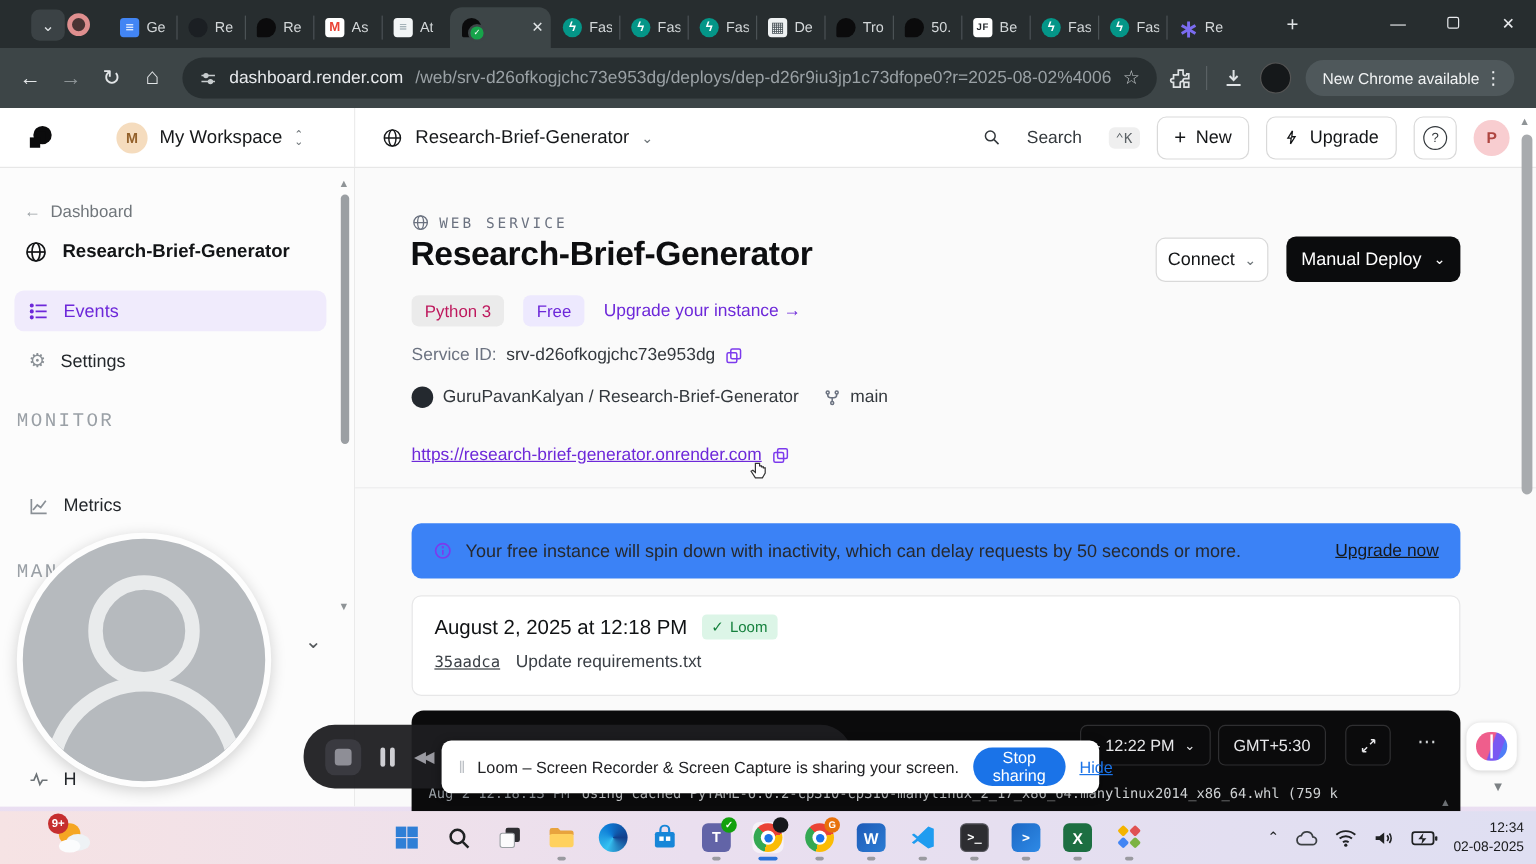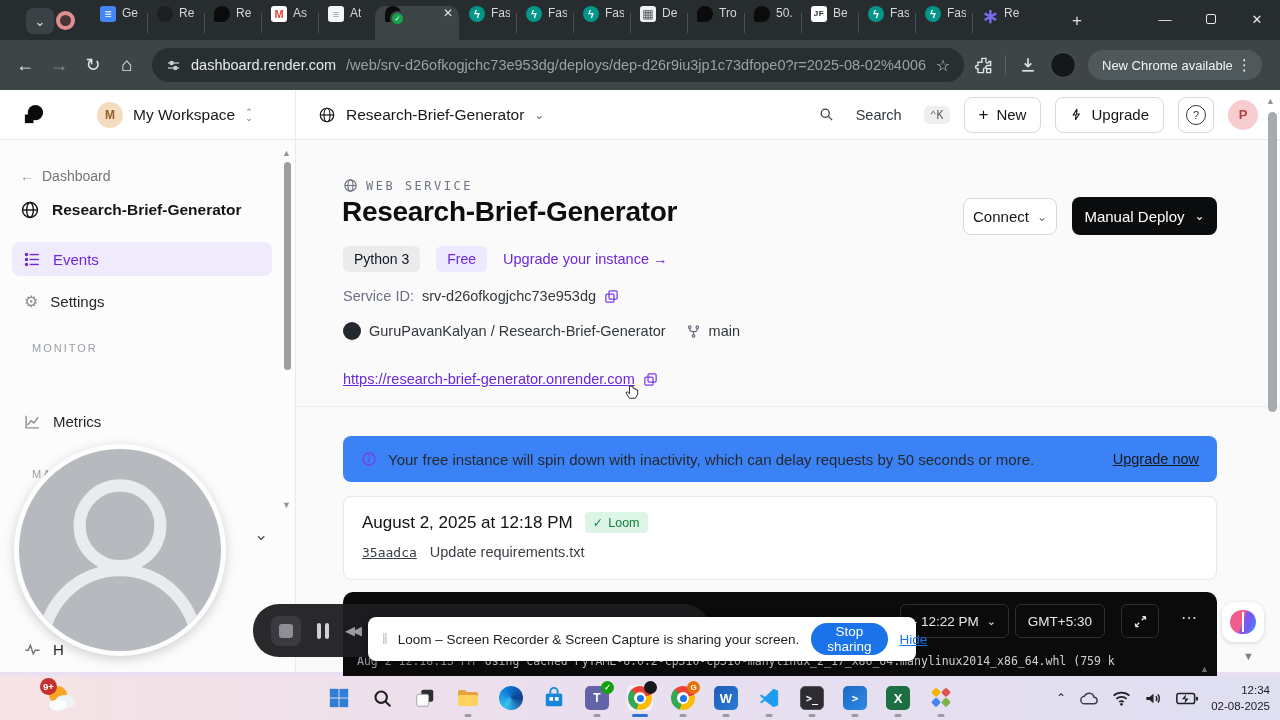--- a/index.html
+++ b/index.html
@@ -6,21 +6,21 @@
   body{font-family:"Liberation Sans",sans-serif;background:#000}
   #screen{position:relative;width:1280px;height:720px;overflow:hidden;
           background:linear-gradient(180deg,#f8e7ec,#e9def2);font-family:"Liberation Sans",sans-serif}
   
   .browser{position:absolute;left:0;top:0;width:1280px;height:672px;background:#fafafa}
   
   .tabstrip{position:absolute;left:0;top:0;width:100%;height:40px;background:#272d2f;display:flex;align-items:flex-end}
   .tab-search{position:absolute;left:26px;top:8px;width:28px;height:26px;border:none;border-radius:7px;background:#3b4245;color:#dfe3e5;font-size:13px;cursor:pointer}
   .rec-dot{position:absolute;left:56px;top:11px;width:19px;height:19px;border-radius:50%;border:4px solid #df8f8f;background:#4a3434}
   .tabs{position:absolute;left:90px;top:0;height:40px;display:flex;align-items:flex-end}
-  .tab{position:relative;width:57px;height:34px;display:flex;align-items:flex-start;gap:6px;padding:0 6px 0 10px;color:#d3d7d9;font-size:12px;cursor:pointer}
+  .tab{position:relative;width:57px;height:34px;display:flex;align-items:center;gap:6px;padding:0 6px 0 10px;color:#d3d7d9;font-size:12px;cursor:pointer}
   .tab:not(.active)+.tab:not(.active)::before{content:"";position:absolute;left:0;top:7px;height:20px;width:1px;background:#4b5255}
   .tab.active{width:84px;background:#3d4547;border-radius:10px 10px 0 0;color:#eceff1}
   .tab-label{overflow:hidden;white-space:nowrap}
   .tab-close{margin-left:auto;font-size:12px;color:#dfe3e5}
   .fav{position:relative;width:16px;height:16px;flex:none;border-radius:3px;display:grid;place-items:center}
   .fav::before{font-size:10px;line-height:1}
   .fav[data-icon="docs-blue"]{background:#4285f4}.fav[data-icon="docs-blue"]::before{content:"≡";color:#fff;font-size:12px}
   .fav[data-icon="github"]{background:#1b1f23;border-radius:50%}
   .fav[data-icon="render-black"],.fav[data-icon="render-active"]{background:#0b0b0c;border-radius:55% 55% 55% 8%}
   .fav[data-icon="render-active"]::after{content:"✓";position:absolute;right:-4px;bottom:-4px;width:11px;height:11px;border-radius:50%;background:#17a34a;color:#fff;font-size:7px;line-height:11px;text-align:center;border:2px solid #3d4547}
@@ -65,33 +65,33 @@
   .help-q{width:20px;height:20px;border:1.5px solid #33383c;border-radius:50%;display:grid;place-items:center;font-size:11px;color:#33383c}
   .p-avatar{width:30px;height:30px;border-radius:50%;background:#f8cdd0;color:#ae4540;font-size:13px;font-weight:bold;display:grid;place-items:center;cursor:pointer}
   
   .sidebar{position:absolute;left:0;top:140px;width:296px;height:532px;background:#fcfcfc;border-right:1px solid #eaeaea}
   .sb-row{position:absolute;left:12px;width:260px;height:34px;display:flex;align-items:center;gap:12px;padding:0 12px;border-radius:8px;font-size:15px;color:#23272b;cursor:pointer}
   .sb-back{position:absolute;left:20px;top:28px;display:flex;gap:8px;align-items:center;font-size:14px;color:#70767b;cursor:pointer}
   .icon-arrow-left::before{content:"←";color:#9aa0a4}
   .sb-service{position:absolute;left:20px;top:60px;display:flex;gap:12px;align-items:center;font-size:15.5px;font-weight:600;color:#121416}
   .sb-active{background:#f0ebfc;color:#6d28d9;font-weight:500}
   .sb-label{white-space:nowrap}
-  .sb-section{position:absolute;left:32px;font-family:Liberation Sans, sans-serif;font-size:11px;letter-spacing:2px;color:#9aa0a6}
+  .sb-section{position:absolute;left:14px;font-family:Liberation Mono, monospace;font-size:16px;letter-spacing:2px;color:#9aa0a6}
   .icon-gear::before{content:"⚙";font-size:16px;color:#8a9096}
   .sb-scroll-up{position:absolute;right:4px;top:8px;font-size:9px;color:#8f9497}
   .sb-thumb{position:absolute;right:4px;top:22px;width:7px;height:208px;border-radius:4px;background:#9b9fa3}
   .sb-scroll-dn{position:absolute;right:4px;top:360px;font-size:9px;color:#8f9497}
   
   .content{position:absolute;left:296px;top:140px;width:984px;height:532px;background:#fafafa}
   .eyebrow{position:absolute;left:47px;top:38px;display:flex;align-items:center;gap:8px;color:#6b7280;font-family:"DejaVu Sans Mono",monospace;font-size:12px;letter-spacing:2.5px}
   .page-title{position:absolute;left:46px;top:56px;font-size:28px;font-weight:600;color:#0d0e10;letter-spacing:-.3px}
   .btn-connect{position:absolute;left:667px;top:58px;width:94px;height:37px;justify-content:center}
   .btn-deploy{position:absolute;left:776px;top:57px;width:145px;height:38px;border:none;border-radius:8px;background:#0b0c0d;color:#fff;font-size:15px;display:flex;align-items:center;justify-content:center;gap:10px;cursor:pointer}
   .chips{position:absolute;left:47px;top:106px;display:flex;align-items:center;gap:16px}
-  .chip-rt{background:#ebebeb;border-radius:6px;padding:5px 11px;font-size:14px;color:#0f172a}
+  .chip-rt{background:#ebebeb;border-radius:6px;padding:5px 11px;font-size:14px;color:#be185d}
   .chip-plan{background:#ede9fe;border-radius:6px;padding:5px 11px;font-size:14px;color:#6d28d9;font-weight:500}
   .link-purple{color:#6d28d9;font-size:14.5px;cursor:pointer}
   .meta-row{position:absolute;left:47px;display:flex;align-items:center;gap:8px;font-size:14.5px;color:#33383d}
   .muted{color:#6b7280}
   .copy-btn{cursor:pointer;display:grid;place-items:center}
   .gh-circle{width:18px;height:18px;border-radius:50%;background:#24292f}
   .svc-url{color:#6d28d9;text-decoration:underline;cursor:pointer}
   .hr{position:absolute;left:0;top:266px;width:100%;border-top:1px solid #ededee}
   .banner{position:absolute;left:47px;top:296px;width:874px;height:46px;background:#3b82f6;border-radius:8px;display:flex;align-items:center;gap:11px;padding:0 18px}
   .banner-text{font-size:15px;color:#26292e}

